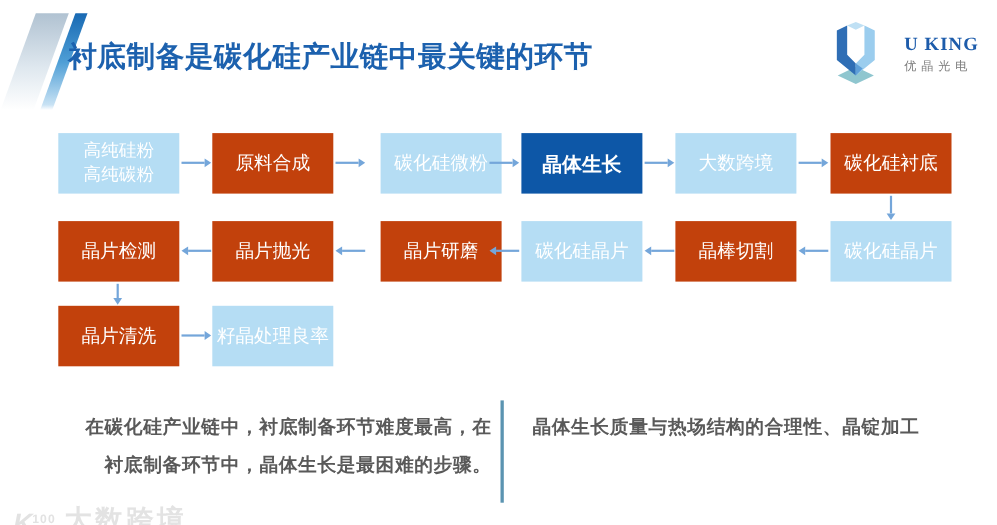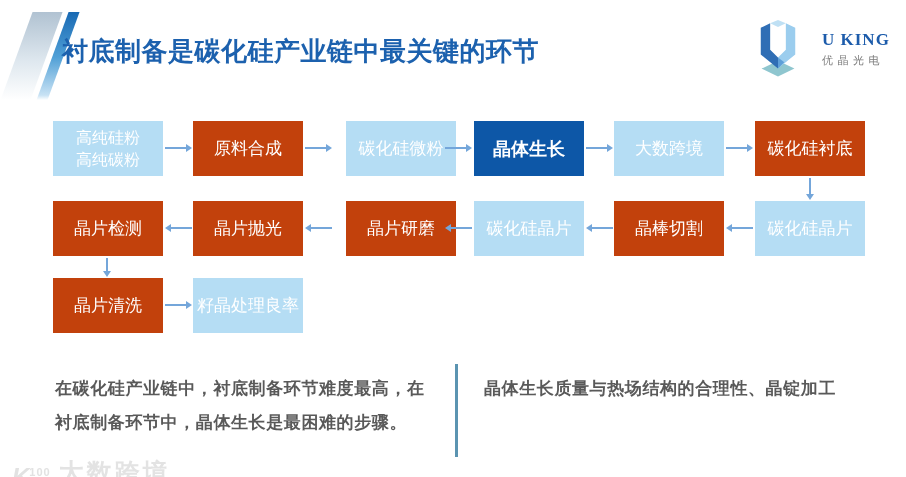--- a/index.html
+++ b/index.html
@@ -42,21 +42,21 @@
   .ar1{top:128px}.ar2{top:208px}.ar3{top:285px}
   .varr{position:absolute;width:16px;display:flex;flex-direction:column;align-items:center;}
   .varr .line{width:2px;flex:1;background:#74a6da;}
   .varr .head-d{width:0;height:0;border-left:4px solid transparent;border-right:4px solid transparent;border-top:6px solid #74a6da;}
   #varr1{left:802px;top:166px;height:22px;}
   #varr2{left:99px;top:246px;height:19px;}
   
   .divider{position:absolute;left:455px;top:352px;width:3px;height:93px;background:#5b94b1;}
   .note{position:absolute;top:360px;font-weight:bold;font-size:17px;color:#595959;
     line-height:34px;letter-spacing:0.6px;}
-  .note.left{left:55px;width:392px;}
+  .note.left{left:55px;width:392px;text-align:right;}
   .note.right{left:484px;width:408px;}
   
   .watermark{position:absolute;left:12px;top:444px;display:flex;align-items:flex-end;
     color:#e4e4e4;user-select:none;}
   .wm-icon{position:relative;font-weight:bold;font-style:italic;font-size:24px;line-height:24px;color:#e2e2e2;}
   .wm-sup{font-size:11px;font-weight:bold;font-style:normal;letter-spacing:1px;vertical-align:9px;color:#e2e2e2;}
   .wm-label{margin-left:8px;font-size:25px;font-weight:bold;letter-spacing:3px;color:#e3e3e3;white-space:nowrap;}
 </style>
 </head>
 <body>

